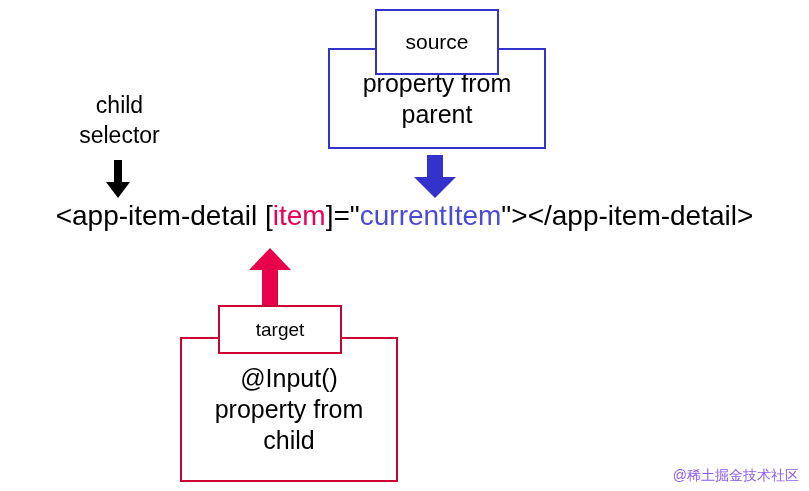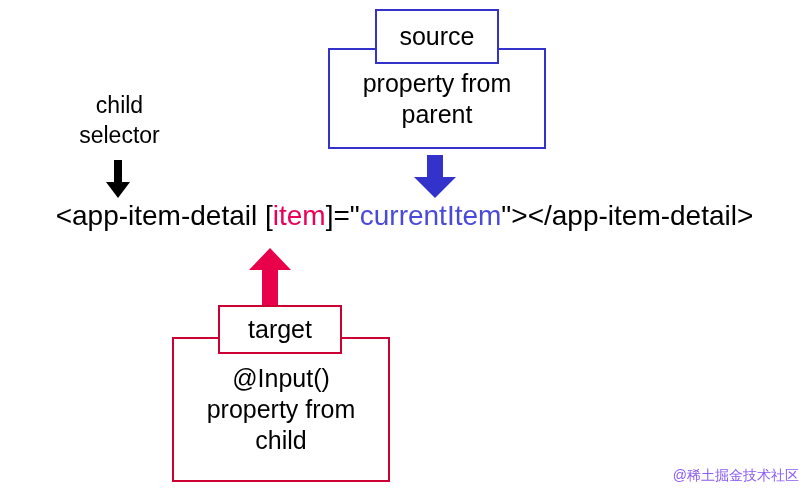--- a/index.html
+++ b/index.html
@@ -39,33 +39,33 @@
     justify-content: center;
     font-size: 25px;
     line-height: 31px;
     text-align: center;
     white-space: pre-line;
   }
   #source-label {
     left: 375px;
     top: 9px;
     width: 124px;
-    height: 55px;
+    height: 66px;
     border: 2px solid #3333cc;
     box-sizing: border-box;
     background: #ffffff;
     display: flex;
     align-items: center;
     justify-content: center;
-    font-size: 25px;
+    font-size: 21px;
   }
 
   
   #target-body {
-    left: 172px;
+    left: 180px;
     top: 337px;
     width: 218px;
     height: 145px;
     border: 2px solid #cc0033;
     box-sizing: border-box;
     background: #ffffff;
   }
   #target-body-text {
     position: absolute;
     left: 0;
@@ -85,21 +85,21 @@
     left: 218px;
     top: 305px;
     width: 124px;
     height: 49px;
     border: 2px solid #cc0033;
     box-sizing: border-box;
     background: #ffffff;
     display: flex;
     align-items: center;
     justify-content: center;
-    font-size: 25px;
+    font-size: 19px;
   }
 
   
   #child-caption {
     left: 42px;
     top: 90px;
     width: 155px;
     text-align: center;
     font-size: 23px;
     line-height: 30px;

